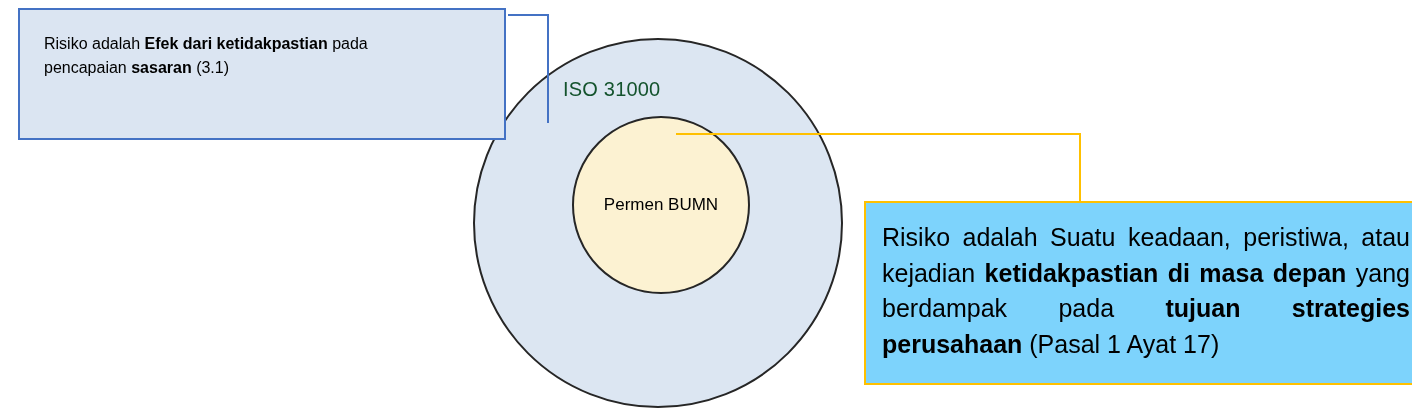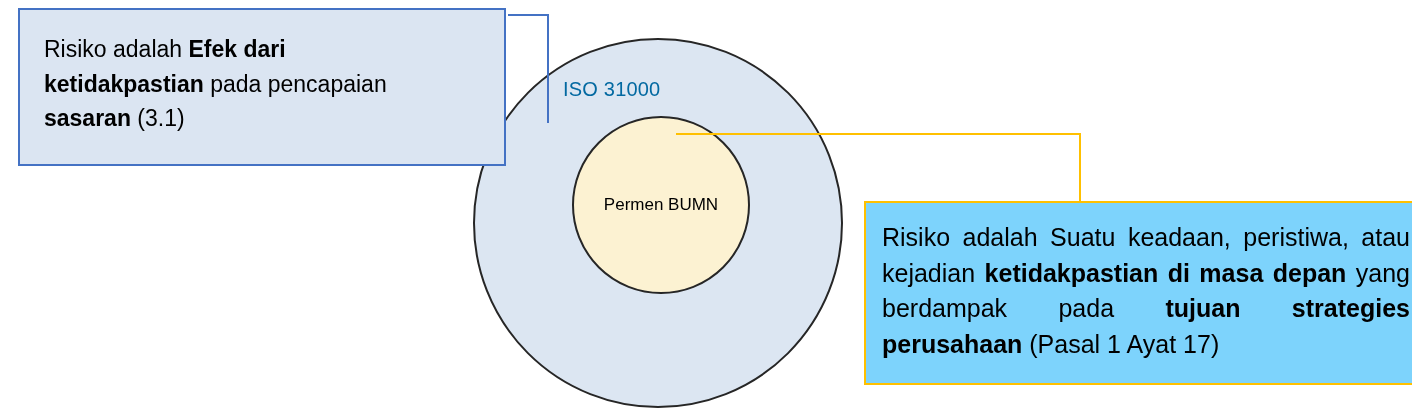--- a/index.html
+++ b/index.html
@@ -28,21 +28,21 @@
     left: 572px; top: 116px;
     width: 178px; height: 178px;
     background: #FCF2D2;
   }
 
   .iso-label {
     position: absolute;
     left: 563px; top: 78px;
     font-size: 20px;
     letter-spacing: 0.2px;
-    color: #0369a1;
+    color: #14532d;
   }
 
   .inner-label {
     position: absolute;
     left: 572px; top: 116px;
     width: 178px; height: 178px;
     display: flex;
     flex-direction: column;
     align-items: center;
     justify-content: center;
@@ -57,25 +57,25 @@
     width: 1412px; height: 418px;
     pointer-events: none;
   }
 
   .callout {
     position: absolute;
     color: #000;
   }
   .blue-callout {
     left: 18px; top: 8px;
-    width: 488px; height: 158px;
+    width: 488px; height: 132px;
     background: #DBE5F2;
     border: 2px solid #4472C4;
     padding: 22px 24px;
-    font-size: 23px;
+    font-size: 16px;
     line-height: 1.5;
   }
   .blue-callout .text-block { max-width: 348px; }
 
   .yellow-callout {
     left: 864px; top: 201px;
     width: 564px; height: 184px;
     background: #7dd3fc;
     border: 2.5px solid #FFC000;
     padding: 17px 16px;

